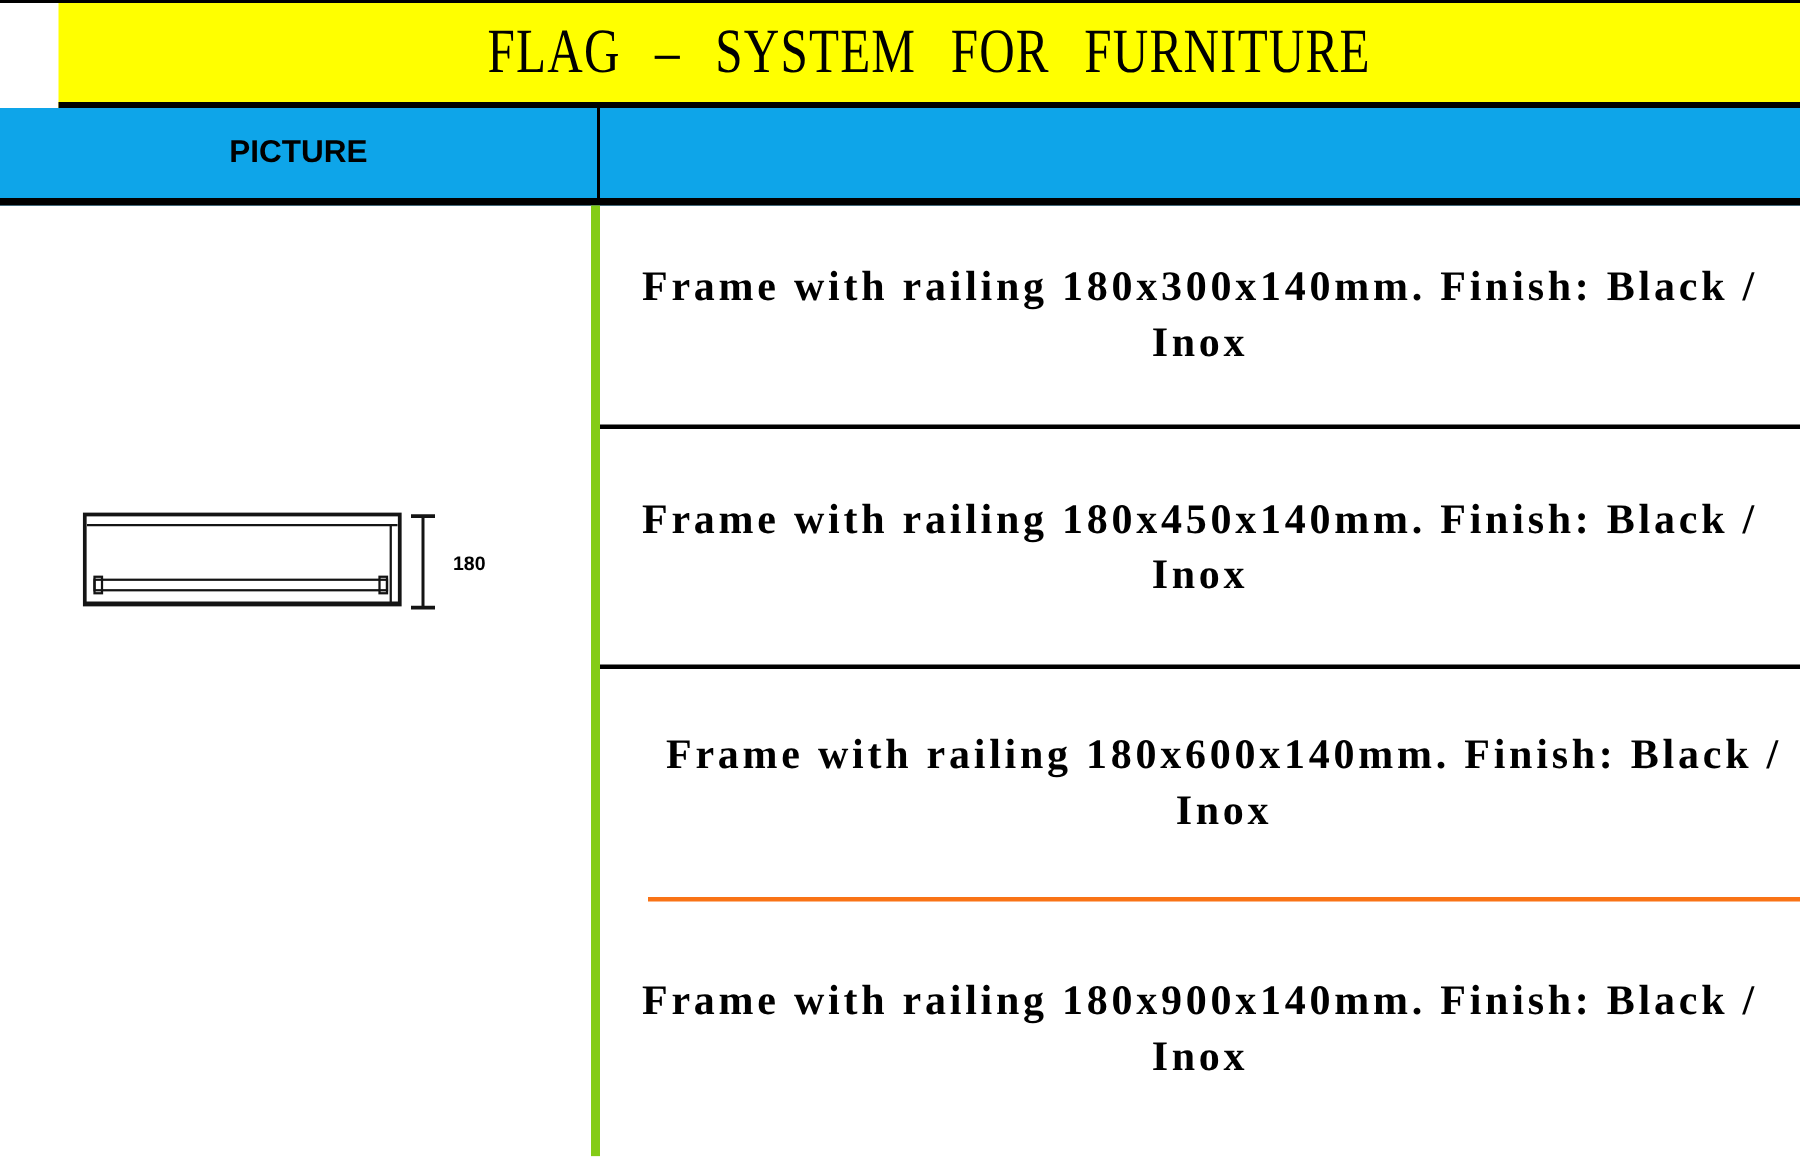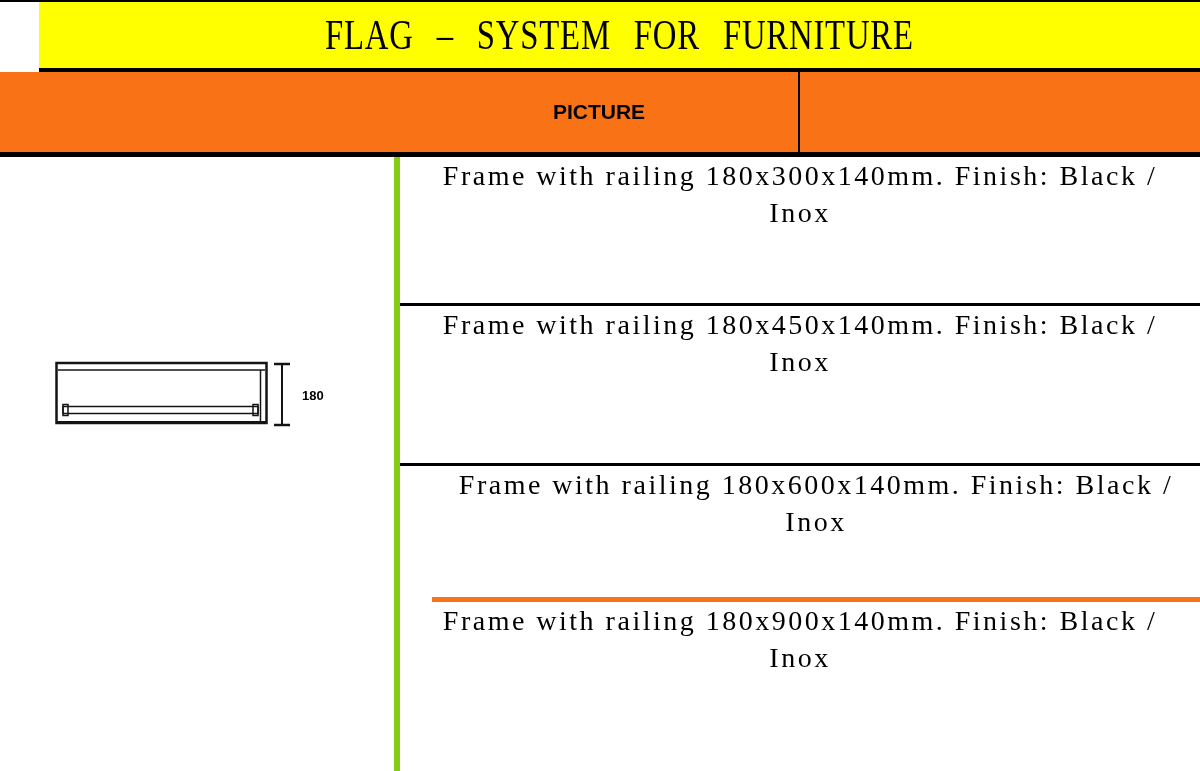--- a/index.html
+++ b/index.html
@@ -36,26 +36,25 @@
     font-weight: normal;
     color: #000;
     letter-spacing: 1px;
     word-spacing: 18px;
     white-space: nowrap;
     transform: scaleX(0.78);
     transform-origin: center;
   }
   
   .header-row {
-    height: 85px;
+    height: 65px;
     box-sizing: border-box;
-    background: #f97316;
+    background: #0ea5e9;
     border-bottom: 5px solid #000;
     display: flex;
-    justify-content: center;
   }
   .header-cell {
     display: flex;
     align-items: center;
     justify-content: center;
     font-weight: bold;
     font-size: 21px;
     color: #000;
   }
   .header-cell.picture {
@@ -84,25 +83,27 @@
     height: 68px;
   }
   .desc-col {
     flex: 1;
     display: flex;
     flex-direction: column;
   }
   .desc-cell {
     box-sizing: border-box;
     display: flex;
+    align-items: center;
     justify-content: center;
+    font-weight: bold;
   }
   .desc-cell.r1 { height: 149px; border-bottom: 3px solid #000; }
   .desc-cell.r2 { height: 160px; border-bottom: 3px solid #000; }
-  .desc-cell.r3 { height: 136px; border-bottom: 5px solid #f97316; margin-left: 32px; }
+  .desc-cell.r3 { height: 155px; border-bottom: 3px solid #f97316; margin-left: 32px; }
   .desc-cell.r4 { flex: 1; }
   .desc-text {
     font-family: "Liberation Serif", serif;
     font-size: 28px;
     line-height: 37px;
     letter-spacing: 2.5px;
     color: #000;
     text-align: center;
     max-width: 745px;
   }

